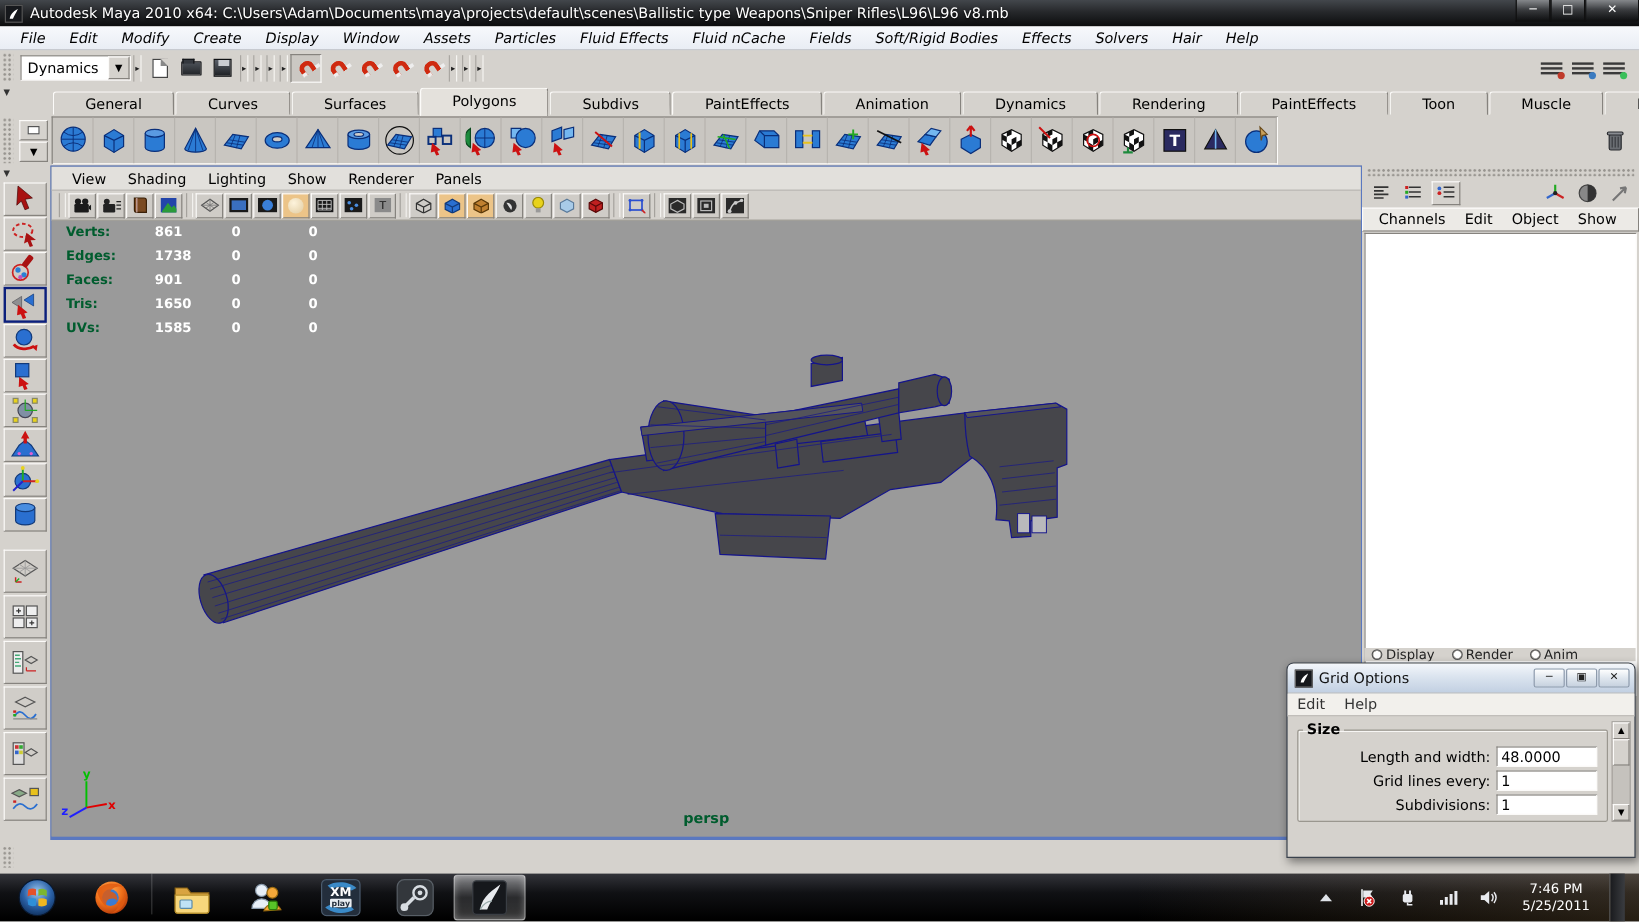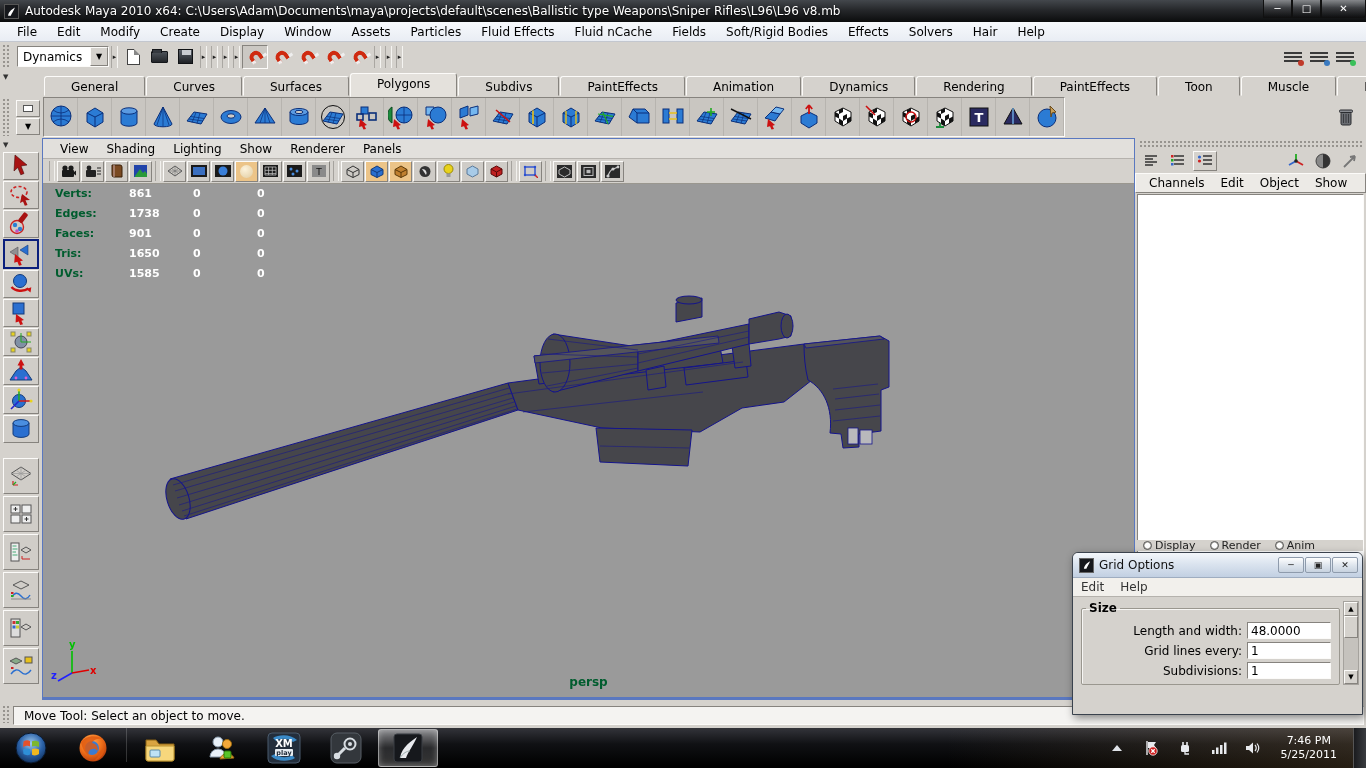--- a/index.html
+++ b/index.html
@@ -15,21 +15,21 @@
   #win-controls { position:absolute; right:0; top:0; display:flex; }
   #win-controls .wbtn { width:29px; height:18px; border:1px solid #101010; border-top:none;
     background:linear-gradient(rgba(255,255,255,.35),rgba(255,255,255,.08) 45%,rgba(0,0,0,.25));
     color:#fff; font-size:10px; display:flex; align-items:center; justify-content:center; }
   #win-controls .wbtn.close { width:45px; border-bottom-right-radius:3px; }
 
   
   #menubar { position:absolute; left:0; top:22px; width:1366px; height:20px;
     background:linear-gradient(#f7f9fc,#e9edf4); border-bottom:1px solid #c3c7cf;
     display:flex; align-items:center; padding-left:8px; gap:2px; }
-  .menu-item { padding:2px 9px; font-size:12px; color:#000; }
+  .menu-item { padding:2px 9px; font-size:12px; color:#000;font-style:italic; }
 
   
   #statusline { position:absolute; left:0; top:42px; width:1366px; height:29px; background:#d5d2cd; display:flex; align-items:center; }
   .dots { width:9px; align-self:stretch; margin:2px 2px;
      background-image:radial-gradient(#97948f 1px, transparent 1.2px); background-size:4px 4px; }
   .selectbox { display:flex; margin-left:4px; border:1px solid; border-color:#86837e #fcfbf9 #fcfbf9 #86837e; background:#fff; height:21px; align-items:center; }
   .selectbox .sel-text { width:72px; padding:0 5px; font-size:12px; }
   .selectbox .sel-btn { width:18px; height:19px; margin:0; background:#d5d2cd; border:1px solid; border-color:#fcfbf9 #86837e #86837e #fcfbf9; text-align:center; font-size:8px; line-height:18px; }
   .sl-sep { width:7px; height:22px; margin:0 2px; display:flex; align-items:center; justify-content:center; font-size:7px; color:#222; border-left:1px solid #aaa7a2; border-right:1px solid #f5f4f1; }
   .sl-btn { width:26px; height:24px; display:flex; align-items:center; justify-content:center; }
@@ -122,21 +122,21 @@
   #help-field { flex:1; height:19px; margin-right:2px; background:#f4f3f1; border:1px solid; border-color:#86837e #fcfbf9 #fcfbf9 #86837e; font-size:12px; padding:2px 0 0 10px; color:#000; }
 
   
   #taskbar { position:absolute; left:0; top:728px; width:1366px; height:40px;
     background:linear-gradient(180deg,#33343a,#101114 40%,#000 95%); display:flex; align-items:center; }
   #taskbar:after { content:""; position:absolute; right:0; top:0; width:420px; height:40px;
     background:linear-gradient(90deg,transparent,rgba(140,110,70,.28)); pointer-events:none; }
   .tb-app { width:60px; height:38px; margin:1px 1px; border-radius:3px; display:flex; align-items:center; justify-content:center; }
   .tb-app.active { background:linear-gradient(rgba(255,255,255,.42),rgba(255,255,255,.12) 50%,rgba(255,255,255,.22)); border:1px solid rgba(255,255,255,.5); box-shadow:inset 0 0 6px rgba(255,255,255,.35); }
   .tb-div { width:1px; height:34px; background:rgba(255,255,255,.18); margin:0 2px; }
-  #tray { margin-left:auto; display:flex; align-items:center; gap:10px; padding-right:0; position:relative; z-index:2;justify-content:center; }
+  #tray { margin-left:auto; display:flex; align-items:center; gap:10px; padding-right:12px; position:relative; z-index:2;justify-content:center; }
   #clock { color:#fff; font-size:11px; text-align:center; line-height:14px; padding:0 6px; }
   #show-desktop { width:13px; height:40px; background:linear-gradient(90deg,#1a1b1e,#3a3c40); border-left:1px solid #555; }
 
   .collapse-arrow { position:absolute; font-size:7px; color:#333; }
 </style>
 </head>
 <body>
 
 <div id="stage">
 
@@ -981,21 +981,20 @@
         <div class="sc-btn">▲</div>
         <div class="sc-thumb"></div>
         <div style="flex:1"></div>
         <div class="sc-btn">▼</div>
       </div>
     </div>
   </div>
 
   <div id="helpline">
     <div class="dots" style="height:18px;"></div>
-    <div id="help-field">Move Tool: Select an object to move.</div>
   </div>
 
   <div id="taskbar">
     <div class="tb-app">
       <svg width="34" height="34" viewBox="0 0 34 34">
         <defs>
             <radialGradient id="orb" cx="50%" cy="35%" r="70%">
               <stop offset="0%" stop-color="#9ec9ef"></stop>
               <stop offset="55%" stop-color="#2b62a8"></stop>
               <stop offset="100%" stop-color="#0d2b55"></stop>

